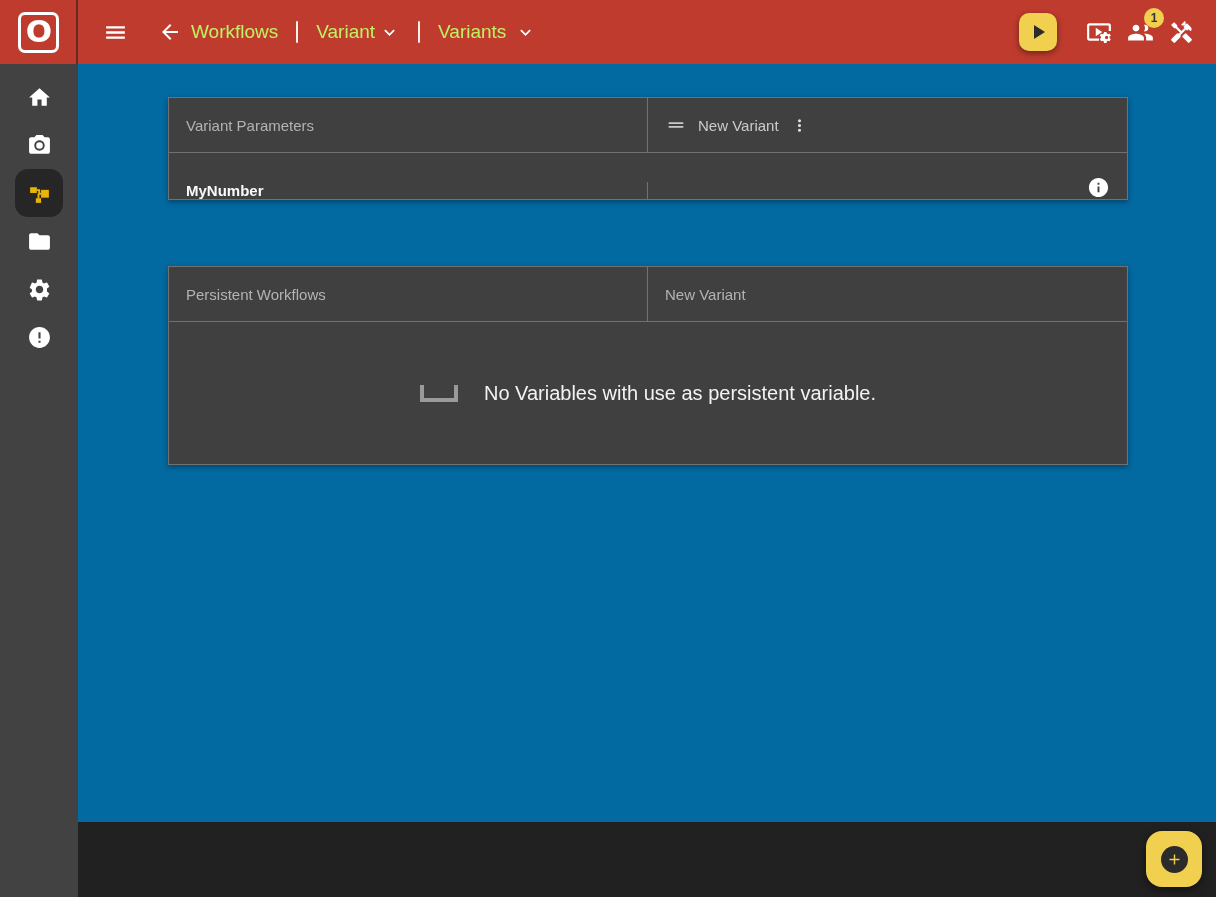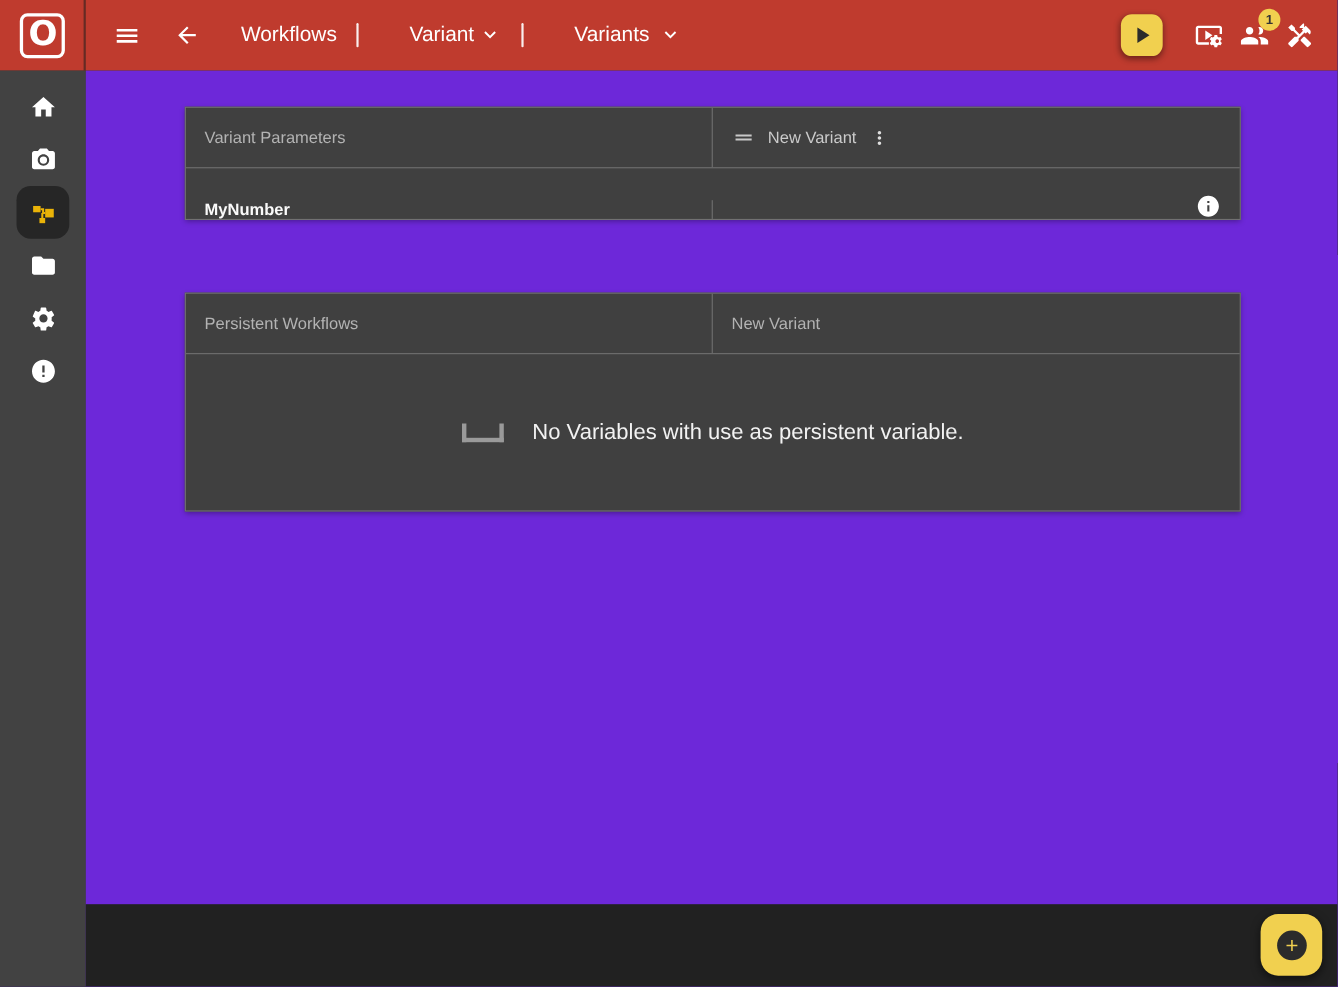--- a/index.html
+++ b/index.html
@@ -37,22 +37,22 @@
   }
   .icon-btn {
     background:none; border:none; cursor:pointer;
     display:flex; align-items:center; justify-content:center;
     padding:0; color:#fff;
   }
   .icon-btn svg { display:block; }
   .menu-btn { margin-left:25px; }
   .back-btn { margin-left:30px; margin-right:9px; }
   .crumb {
-    color:#ffffff; font-size:19px; background:none; border:none; cursor:pointer;
-    display:flex; align-items:flex-start; gap:4px; font-family:inherit;margin-left:28px;
+    color:#bef264; font-size:19px; background:none; border:none; cursor:pointer;
+    display:flex; align-items:flex-end; gap:4px; font-family:inherit;
   }
   .pipe {
     width:2px; height:22px; background:rgba(255,255,255,0.92);
     margin:0 18px; border-radius:1px;
   }
   .spacer { flex:1; }
   .play-btn {
     width:38px; height:38px; border-radius:10px;
     background:#f1d04f; border:none; cursor:pointer;
     display:flex; align-items:center; justify-content:center;
@@ -78,21 +78,21 @@
     padding-top:9px;
   }
   .side-item {
     width:48px; height:48px; border-radius:13px;
     display:flex; align-items:center; justify-content:center;
     background:none; border:none; cursor:pointer; color:#fff;
   }
   .side-item.active { background:#262626; color:#eab308; }
   .side-item svg { display:block; }
 
-  .main { flex:1; display:flex; flex-direction:column; background:#6d28d9; min-width:0; }
+  .main { flex:1; display:flex; flex-direction:column; background:#0369a1; min-width:0; }
   .content { flex:1; padding:33px 0 0 90px; }
 
   
   .panel {
     width:960px;
     background:#404040;
     border:1px solid #717171;
     box-shadow:0 2px 5px rgba(0,0,0,0.35);
   }
   .p-row { display:flex; }

